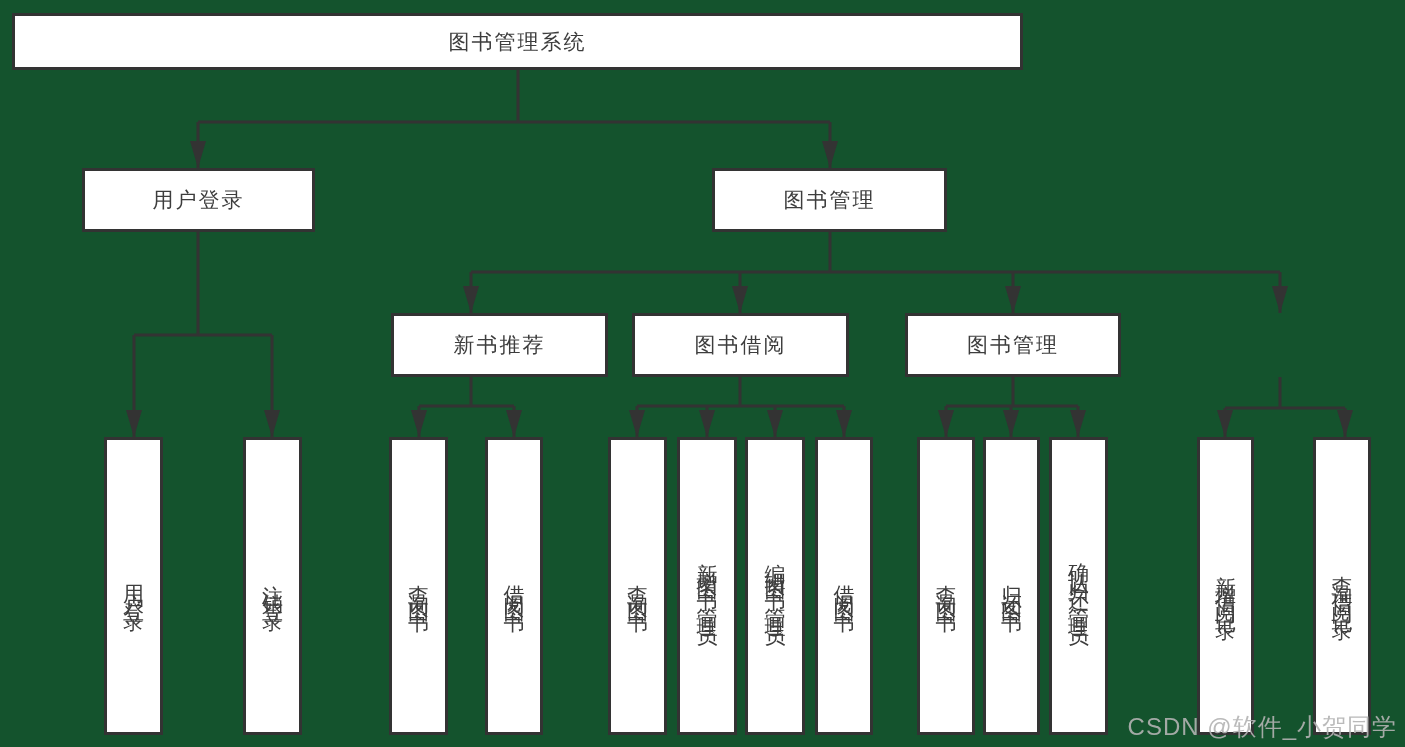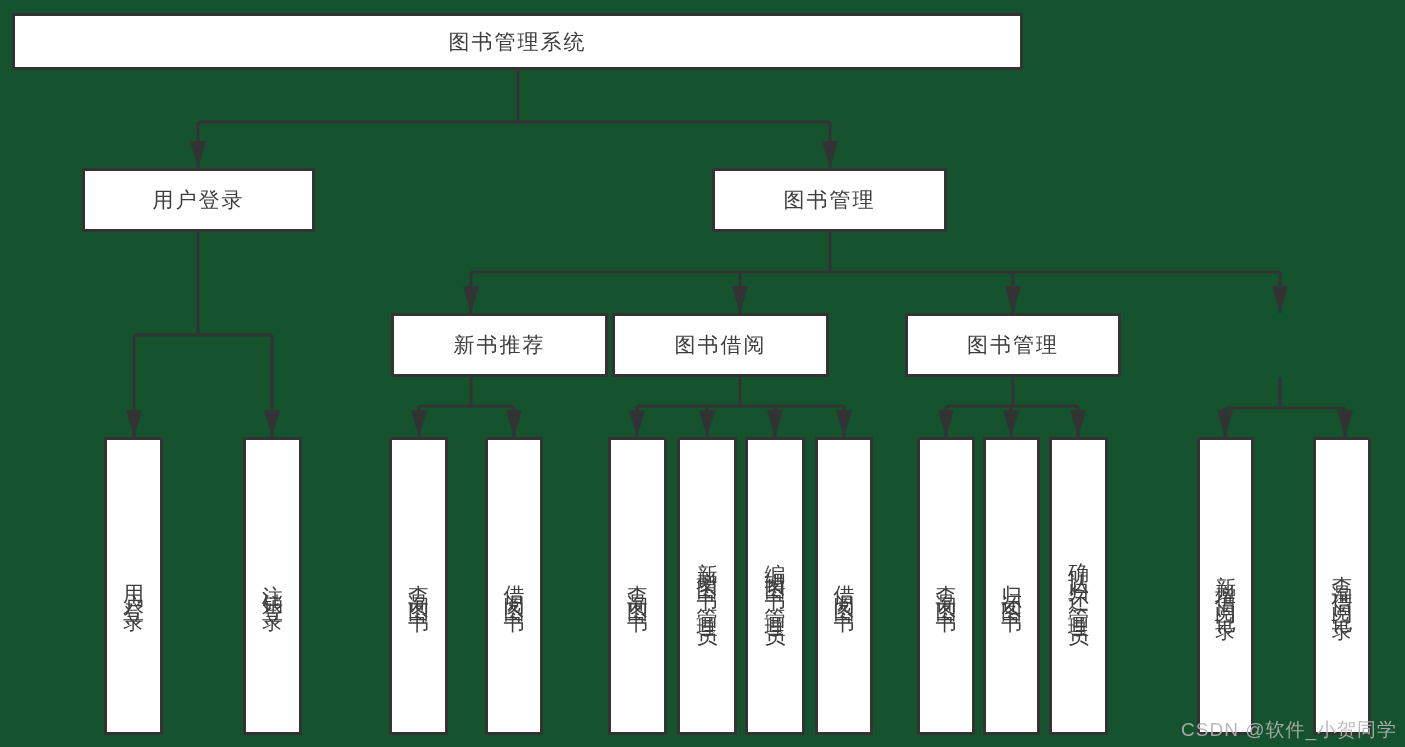--- a/index.html
+++ b/index.html
@@ -52,21 +52,21 @@
     z-index: 2;
     overflow: hidden;
   }
   
   .n-root   { left: 12px;   top: 13px;  width: 1011px; height: 57px; }
   
   .n-login  { left: 82px;   top: 168px; width: 233px;  height: 64px; }
   .n-mgmt   { left: 712px;  top: 168px; width: 235px;  height: 64px; }
   
   .n-newrec { left: 363px;  top: 313px; width: 217px;  height: 64px; margin-left: 28px; }
-  .n-borrow { left: 612px;  top: 313px; width: 217px;  height: 64px; }
+  .n-borrow { left: 632px;  top: 313px; width: 217px;  height: 64px; }
   .n-curr   { left: 905px;  top: 313px; width: 216px;  height: 64px; }
   .n-record { left: 1172px; top: 313px; width: 217px;  height: 64px; }
   
   .leaf     { top: 437px; height: 298px; }
   .l-a1 { left: 104px;  width: 59px; }
   .l-a2 { left: 243px;  width: 59px; }
   .l-b1 { left: 389px;  width: 59px; }
   .l-b2 { left: 485px;  width: 58px; }
   .l-c1 { left: 608px;  width: 59px; }
   .l-c2 { left: 677px;  width: 60px; }
@@ -74,21 +74,21 @@
   .l-c4 { left: 815px;  width: 58px; }
   .l-d1 { left: 917px;  width: 58px; }
   .l-d2 { left: 983px;  width: 57px; }
   .l-d3 { left: 1049px; width: 59px; }
   .l-e1 { left: 1197px; width: 57px; }
   .l-e2 { left: 1313px; width: 58px; }
   .watermark {
     position: absolute;
     right: 8px;
     bottom: 4px;
-    font-size: 19px;
+    font-size: 24px;
     color: #b3b3b3;
     opacity: 0.9;
     z-index: 5;
     letter-spacing: 1px;
     white-space: nowrap;
   }
 </style>
 </head>
 <body>
 

